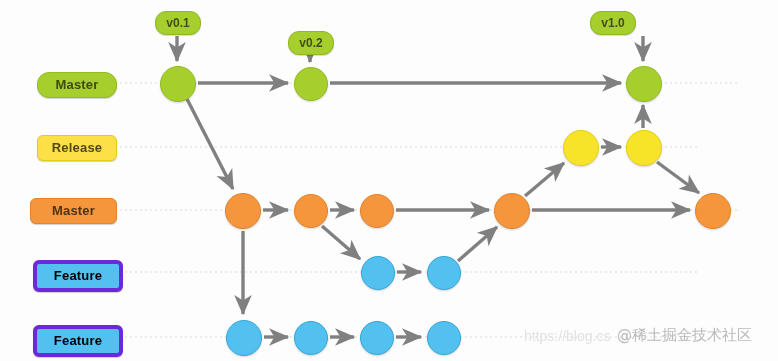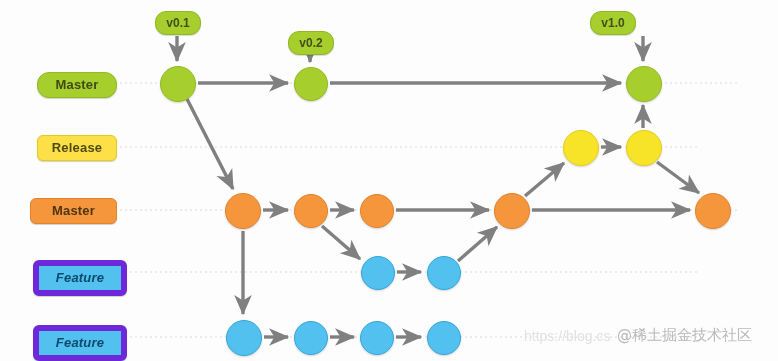--- a/index.html
+++ b/index.html
@@ -33,21 +33,21 @@
     font-weight: bold;
     color: #4a4a40;
     text-align: center;
     letter-spacing: 0.2px;
     box-shadow: 0 1px 1px rgba(0,0,0,0.18);
     z-index: 5;
   }
   .lane-label.master  { background: #a6ce2c; border: 1px solid #93bb20; color: #3f4a16; }
   .lane-label.release { background: #fde047; border: 1px solid #e2cd17; color: #4f4a12; }
   .lane-label.develop { background: #f5953c; border: 1px solid #e3832a; color: #4e3415; }
-  .lane-label.feature { background: #52c1ef; border: 6px solid #6d28d9; color: #0c4a6e; font-style: italic; }
+  .lane-label.feature { background: #52c1ef; border: 4px solid #6d28d9; color: #000000; }
 
   .tag {
     position: absolute;
     height: 22px;
     line-height: 22px;
     border-radius: 11px;
     background: #a6ce2c;
     border: 1px solid #8fb91f;
     color: #42501a;
     font-size: 12px;

